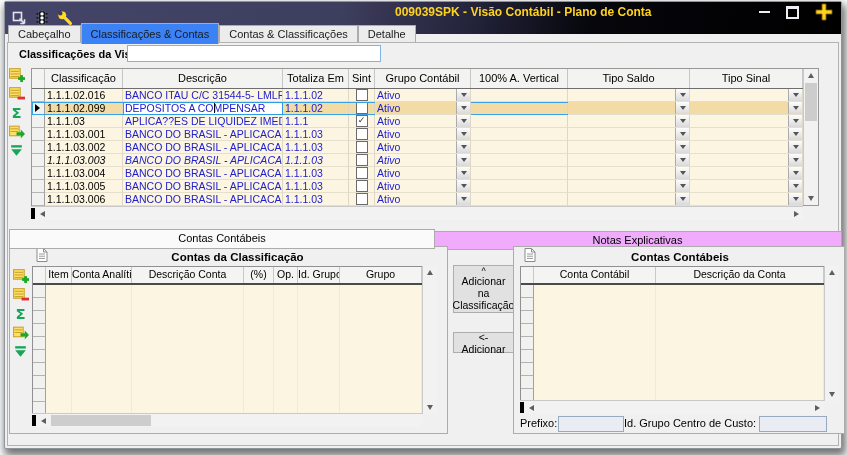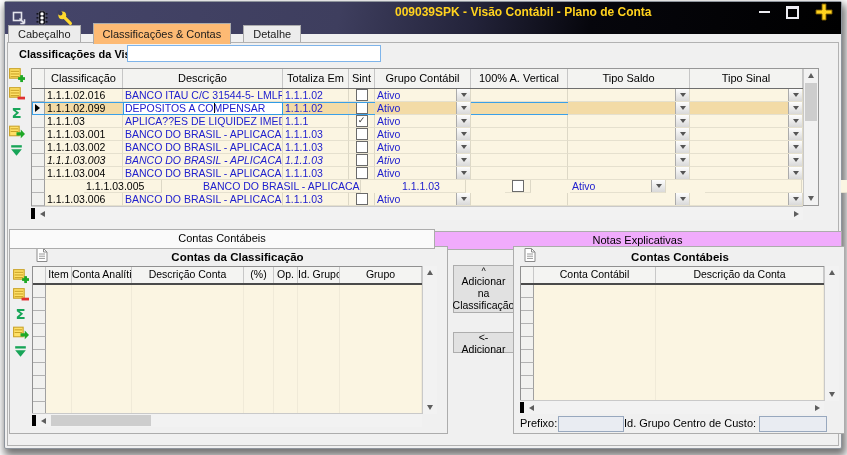--- a/index.html
+++ b/index.html
@@ -7,23 +7,23 @@
   .window{position:absolute;left:4px;top:1px;width:836px;height:446px;background:#F0F0F0;border:1px solid #8E949C;border-radius:2px;box-shadow:2px 5px 9px 2px rgba(0,0,0,0.55);}
   
   .titlebar{position:absolute;left:0;top:0;right:0;height:32px;background:linear-gradient(100deg,#45456A 0%,#3E3E5E 40%,#23233A 56%,#06060C 70%,#000 100%);display:flex;align-items:center;}
   .tb-icons{display:flex;align-items:center;gap:7px;margin-left:6px;}
   .tb-icon{width:16px;height:16px;display:block;}
   .tb-title{position:absolute;left:390px;top:3px;color:#FFD21E;font-size:12px;font-weight:bold;white-space:nowrap;}
   .tb-controls{position:absolute;right:8px;top:0;height:20px;display:flex;align-items:center;gap:16px;}
   .glyph-min{width:11px;height:2px;background:#EDEDF2;}
   .glyph-max{width:9px;height:8px;border:2px solid #EDEDF2;border-top-width:3px;background:transparent;}
   
-  .tabstrip{position:absolute;left:3px;top:21px;height:20px;display:flex;align-items:flex-end;z-index:3;gap:12px;}
+  .tabstrip{position:absolute;left:3px;top:21px;height:20px;display:flex;align-items:flex-end;z-index:3;}
   .tab{height:16px;line-height:16px;padding:0 9px;background:#ECECEC;border:1px solid #ACACAC;border-bottom:none;font-size:11px;color:#1a1a1a;margin-bottom:1px;cursor:default;}
-  .tab.active{height:20px;line-height:20px;background:#fdba74;margin-bottom:-1px;position:relative;z-index:4;}
+  .tab.active{height:20px;line-height:20px;background:#3b82f6;margin-bottom:-1px;position:relative;z-index:4;}
   .client-border{position:absolute;left:2px;top:40px;right:2px;bottom:2px;border:1px solid #B2B2B2;background:#F0F0F0;}
   
   .filter-label{position:absolute;left:14px;top:46px;font-size:11px;font-weight:bold;color:#000;}
   .filter-input{position:absolute;left:122px;top:43px;width:248px;height:15px;border:1px solid #7EB4EA;background:#FFF;font-size:11px;padding:0 2px;font-family:"Liberation Sans",sans-serif;}
   
   .rec-toolbar{position:absolute;width:18px;}
   .rec-btn{width:17px;height:17px;margin-bottom:2px;display:flex;align-items:center;justify-content:center;cursor:pointer;}
   
   .maingrid{position:absolute;left:26px;top:66px;width:786px;height:136px;border:1px solid #979797;background:#FBF5E2;}
   .mg-header{display:grid;height:19px;border-bottom:1px solid #6E6E6E;background:#F3F3F1;width:771px;}
@@ -155,20 +155,21 @@
         </div>
       <svg width="18" height="18" viewBox="0 0 18 18">
         <path d="M7 1 h4 v6 h6 v4 h-6 v6 h-4 v-6 H1 V7 h6 z" fill="#FFD21E" stroke="#7A5C00" stroke-width="0.9"></path>
       </svg>
     </div>
   </div>
 
   <div class="tabstrip">
     <div class="tab">Cabeçalho</div>
     <div class="tab active">Classificações &amp; Contas</div>
+    <div class="tab">Contas &amp; Classificações</div>
     <div class="tab">Detalhe</div>
   </div>
   <div class="client-border"></div>
 
   <div class="filter-label">Classificações da Visão:</div>
   <input class="filter-input" type="text" value="" style="">
 
   <div class="rec-toolbar" style="left:3px;top:64px;">
     <div class="rec-btn">
         <svg width="17" height="17" viewBox="0 0 16 16">
@@ -324,21 +325,21 @@
           </div>
           <div class="mg-cell blue rel"><span>Ativo</span><div class="dd"></div></div>
           <div class="mg-cell"></div>
           <div class="mg-cell rel">
             <div class="dd"></div>
           </div>
           <div class="mg-cell rel">
             <div class="dd"></div>
           </div>
         </div>
-        <div class="mg-row" style="grid-template-columns: 13px 78px 160px 66px 26px 96px 97px 122px 113px; gap: 39px;">
+        <div class="mg-row" style="grid-template-columns: 13px 78px 160px 66px 26px 96px 97px 122px 113px;">
           <div class="mg-cell ind"></div>
           <div class="mg-cell">1.1.1.03.005</div>
           <div class="mg-cell blue">BANCO DO BRASIL - APLICACAO AUTO M</div>
           <div class="mg-cell blue">1.1.1.03</div>
           <div class="mg-cell">
             <div class="cb"></div>
           </div>
           <div class="mg-cell blue rel"><span>Ativo</span><div class="dd"></div></div>
           <div class="mg-cell"></div>
           <div class="mg-cell rel">

